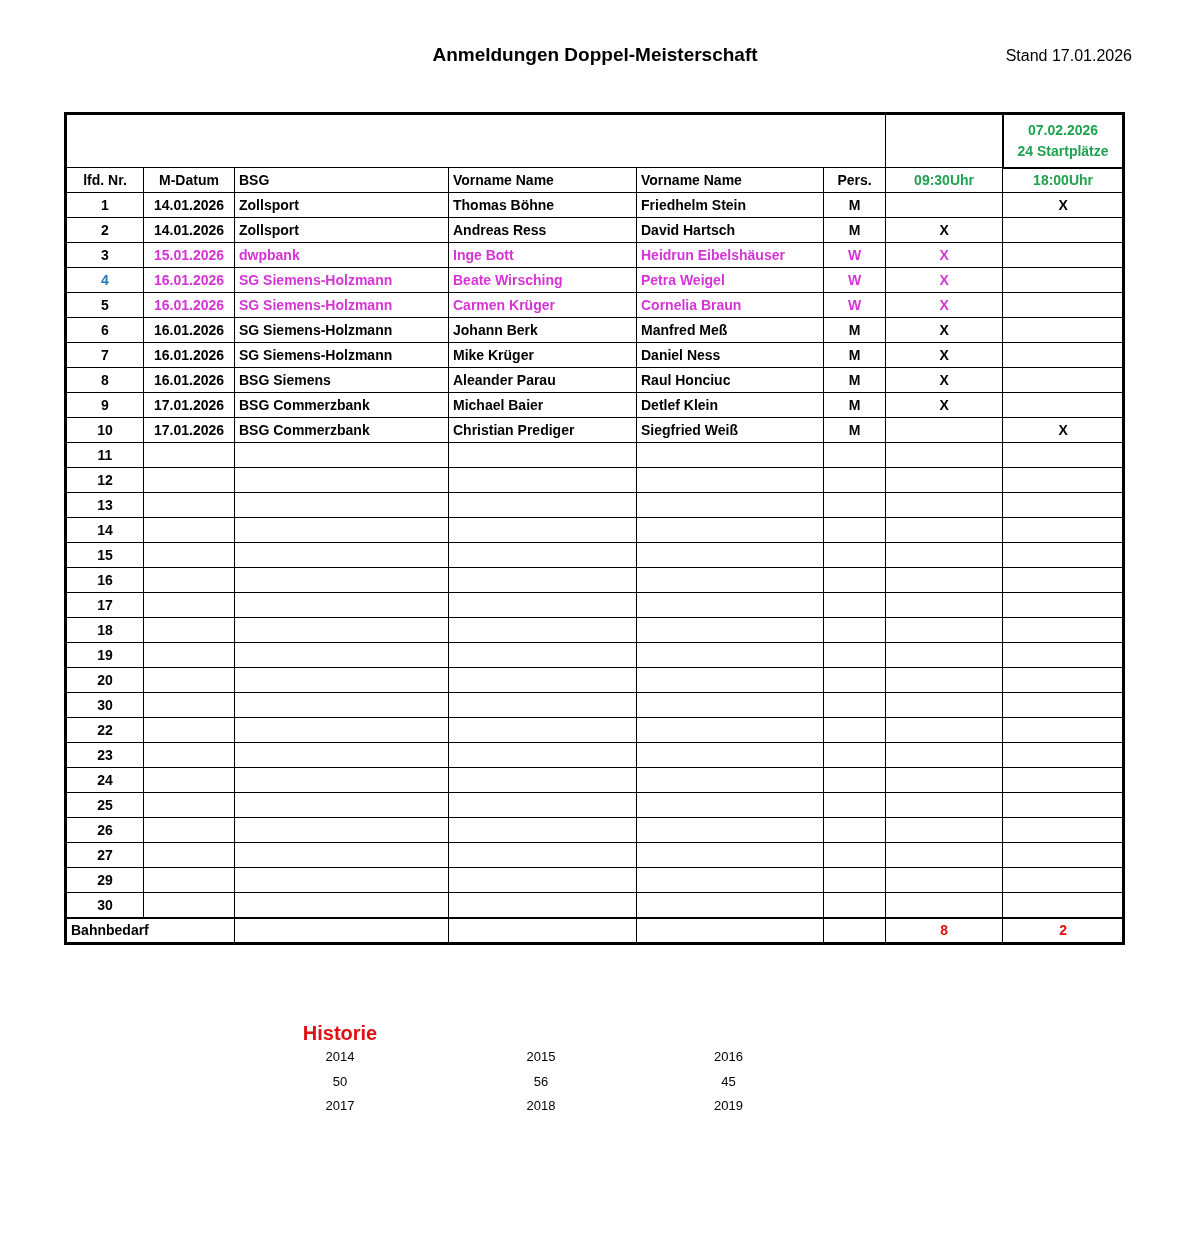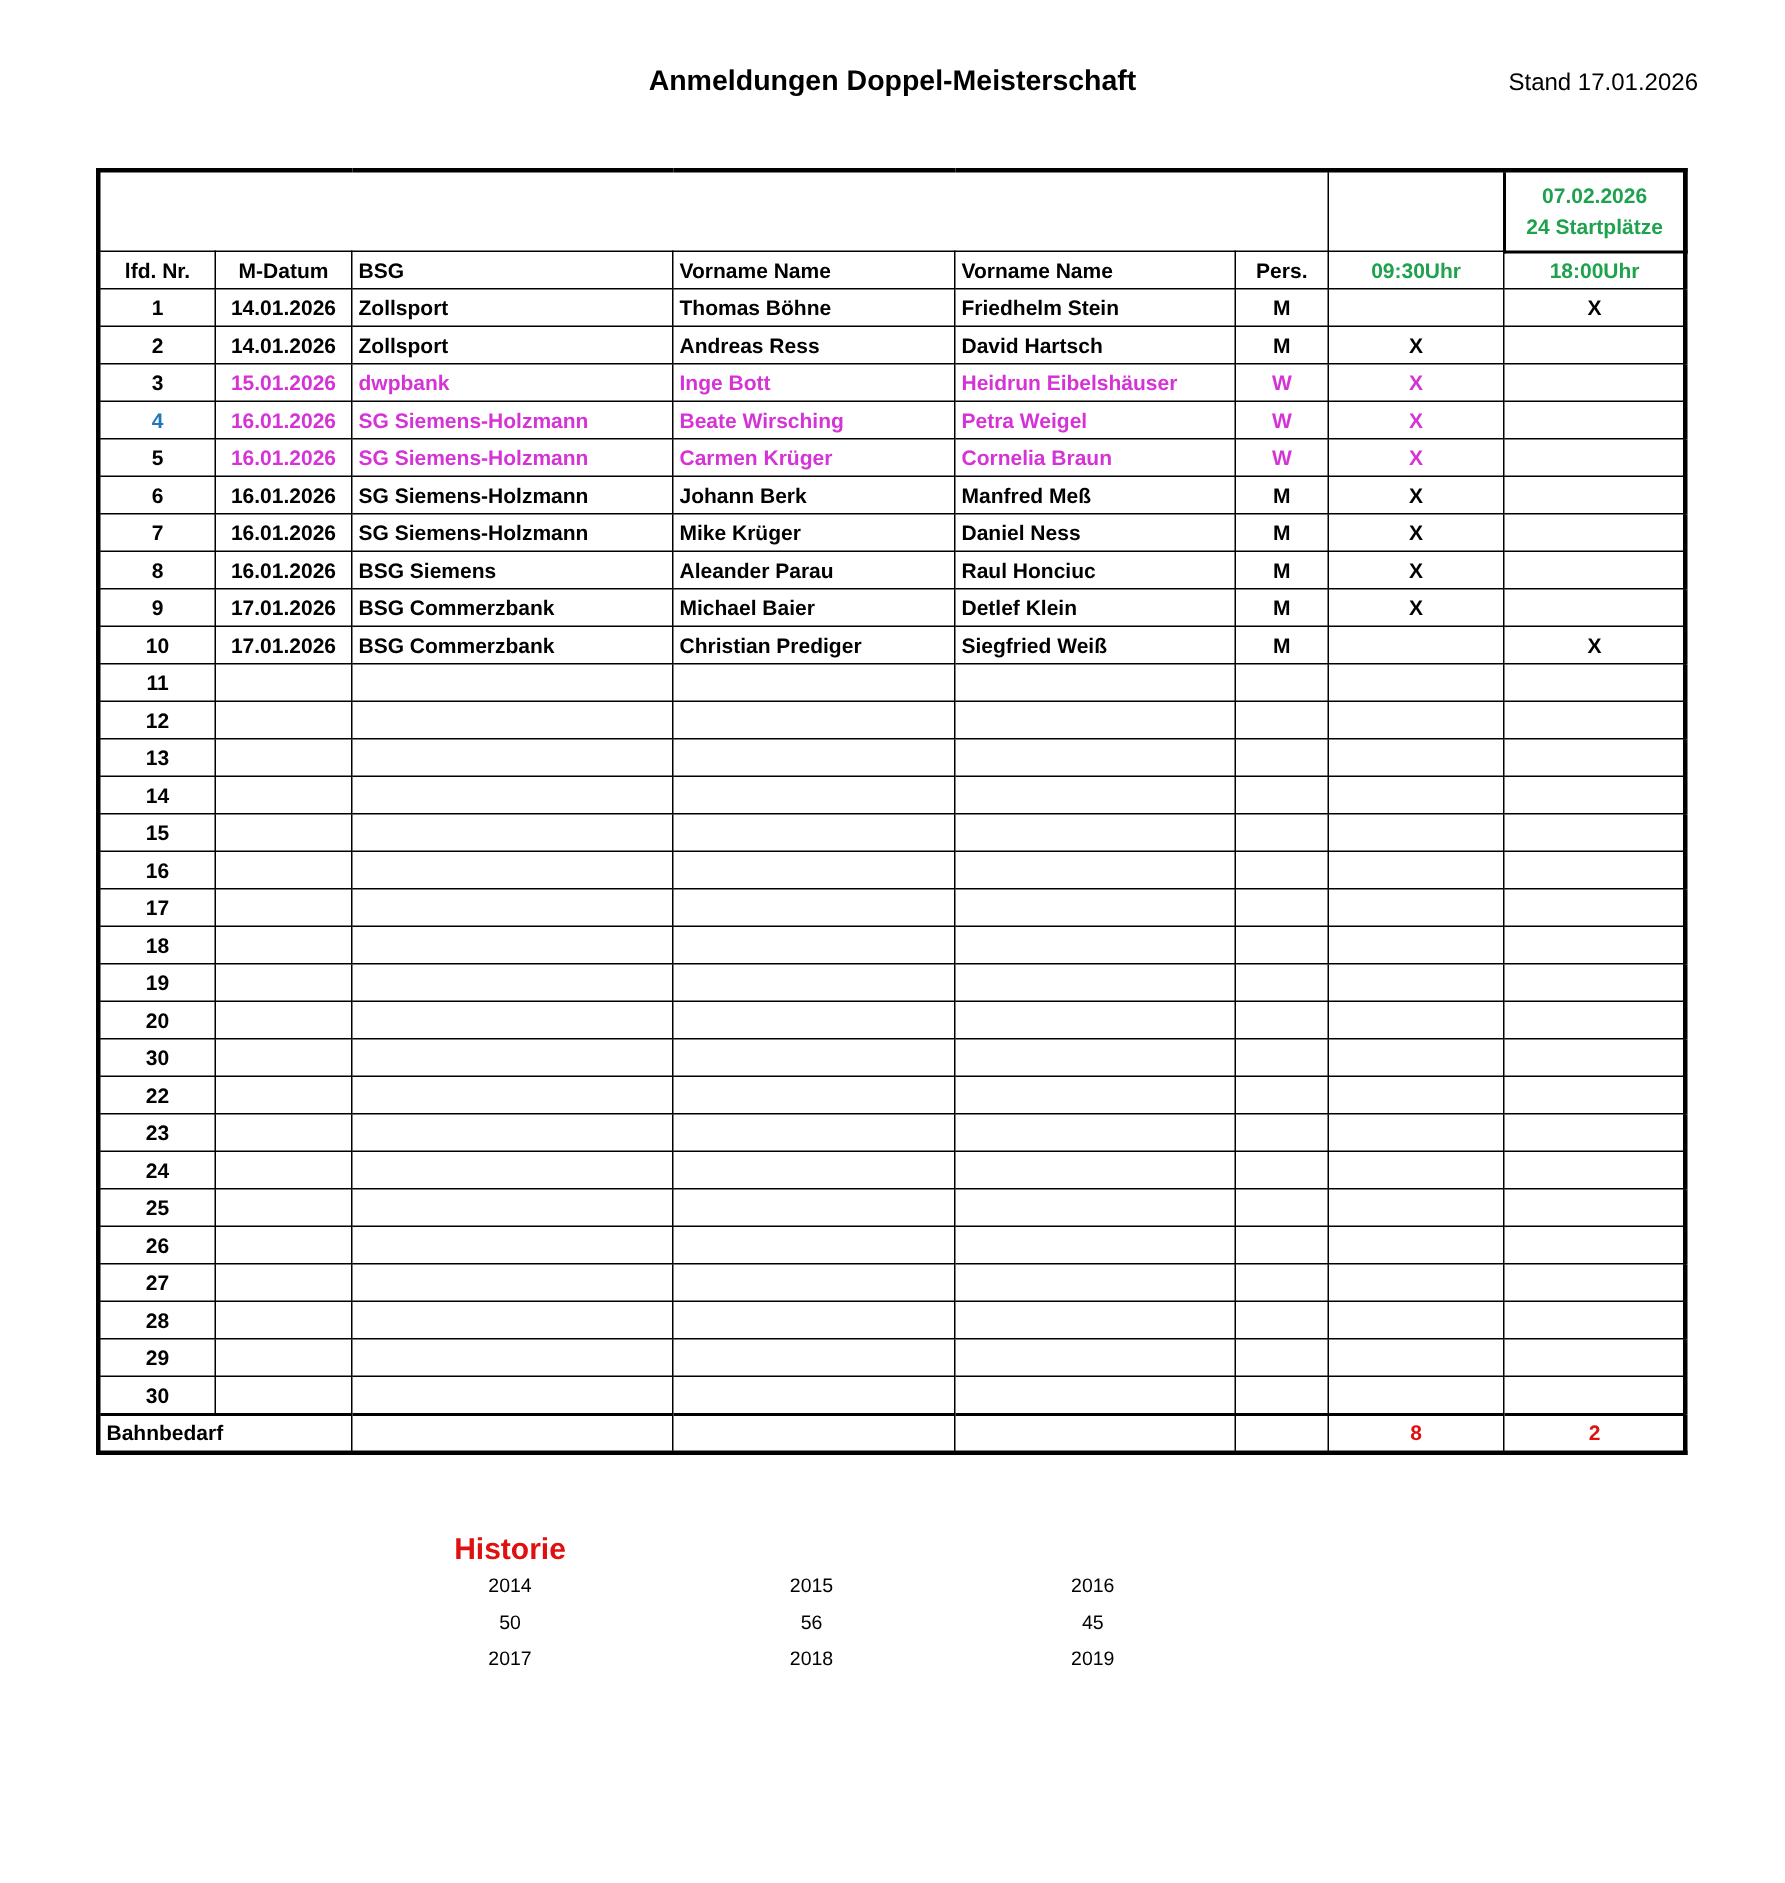--- a/index.html
+++ b/index.html
@@ -385,30 +385,20 @@
           <td class="c-mid">27</td>
           <td class="c-mid"></td>
           <td class="c-left"></td>
           <td class="c-left"></td>
           <td class="c-left"></td>
           <td class="c-mid"></td>
           <td class="c-mid"></td>
           <td class="c-mid"></td>
         </tr>
         <tr class="r-data">
-          <td class="c-mid">28</td>
-          <td class="c-mid"></td>
-          <td class="c-left"></td>
-          <td class="c-left"></td>
-          <td class="c-left"></td>
-          <td class="c-mid"></td>
-          <td class="c-mid"></td>
-          <td class="c-mid"></td>
-        </tr>
-        <tr class="r-data">
           <td class="c-mid">29</td>
           <td class="c-mid"></td>
           <td class="c-left"></td>
           <td class="c-left"></td>
           <td class="c-left"></td>
           <td class="c-mid"></td>
           <td class="c-mid"></td>
           <td class="c-mid"></td>
         </tr>
         <tr class="r-data">

